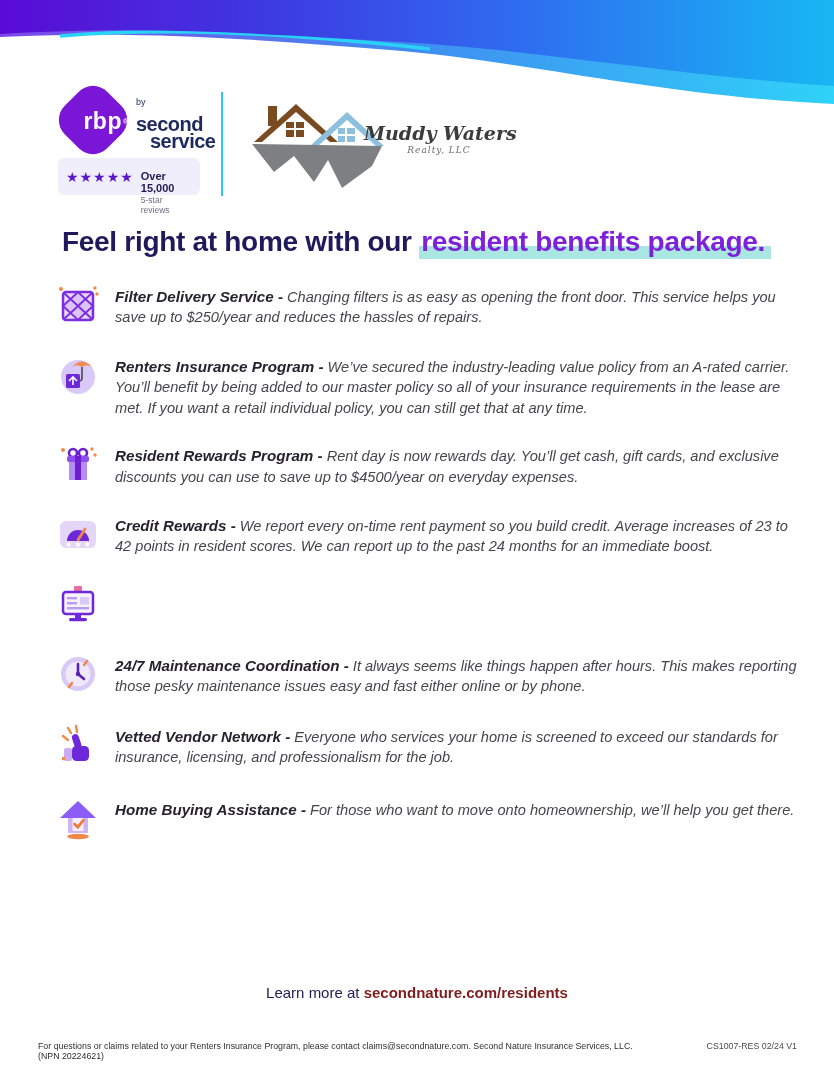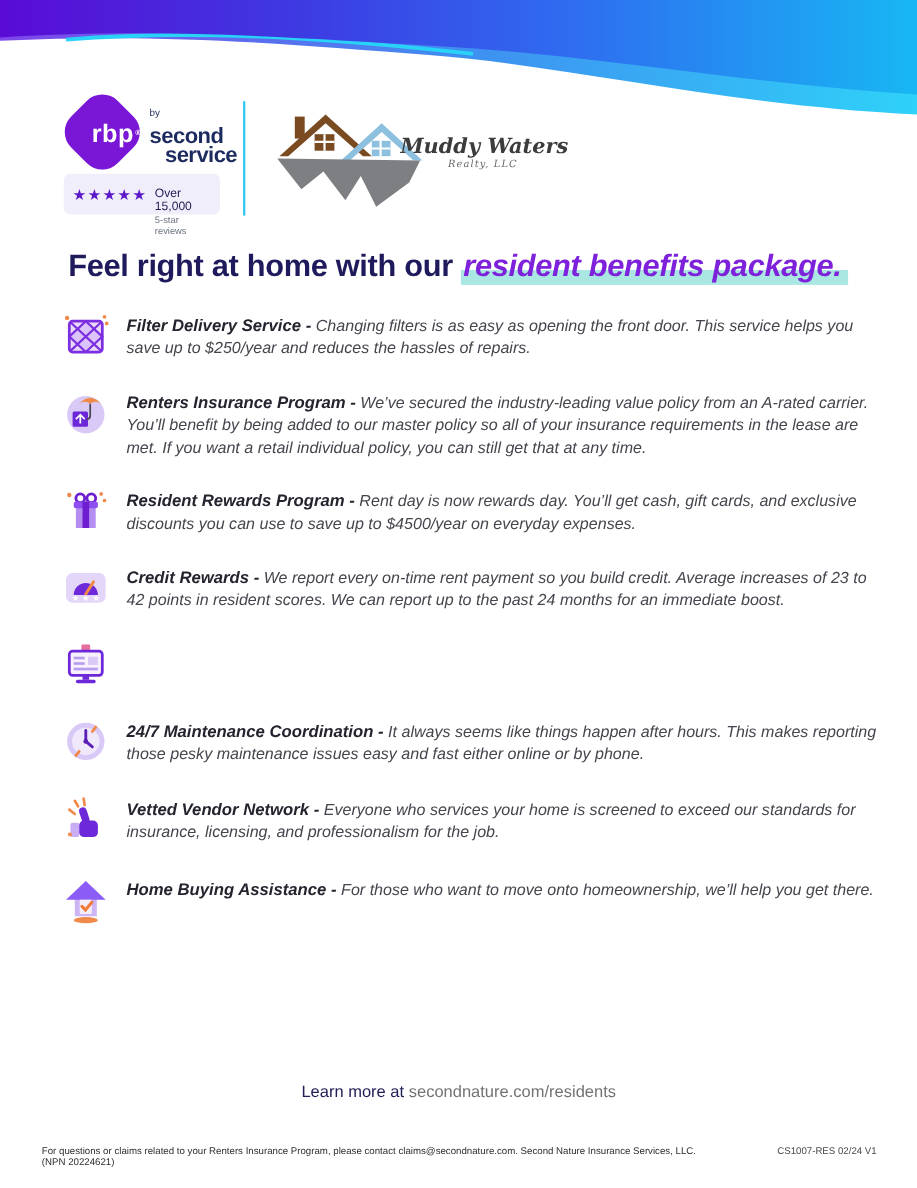--- a/index.html
+++ b/index.html
@@ -23,53 +23,53 @@
   .rbp-text sup { font-size:7px; margin-left:1px; }
   .sn-wrap { position:absolute; left:78px; top:12px; color:#1c2a5e; line-height:1; }
   .sn-by { font-size:9px; font-weight:normal; vertical-align:top; margin-right:2px; }
   .sn-name { display:inline-block; font-weight:bold; font-size:20px; letter-spacing:-0.5px; }
   .sn-name .l2 { display:block; margin-top:-3px; margin-left:14px; }
 
   .reviews-badge { position:absolute; left:58px; top:158px; width:142px; height:37px;
     background:#f0eefb; border-radius:6px; display:flex; align-items:center;
     padding:0 8px; gap:7px; }
   .stars { color:#5a18c9; font-size:14px; letter-spacing:1px; white-space:nowrap; }
-  .reviews-text .r1 { font-size:11px; font-weight:normal; color:#201b52;margin-top:32px; }
+  .reviews-text .r1 { font-size:11px; font-weight:bold; color:#201b52;margin-top:32px; }
   .reviews-text .r2 { font-size:8.5px; color:#6b7280; margin-top:1px; }
 
   .divider { position:absolute; left:221px; top:92px; width:2px; height:104px; background:#29c8f3; }
 
   .partner-logo { position:absolute; left:244px; top:94px; width:240px; height:104px; }
   .partner-script { position:absolute; left:120px; top:28px; width:120px; text-align:center;
     font-family:"DejaVu Serif", serif; font-style:italic; font-weight:bold;
     font-size:19px; color:#3c3c3c; white-space:nowrap; }
   .partner-sub { display:block; font-size:9px; font-weight:normal; color:#6b6b6b;
     letter-spacing:1px; margin-top:1px; margin-left:30px; }
 
   
   .headline { position:absolute; left:62px; top:226px; width:740px;
     font-size:28px; font-weight:600; color:#1e1a5c; letter-spacing:-0.3px; }
   .headline .hl { color:#7d22da; font-weight:800;
     background:linear-gradient(180deg, rgba(0,0,0,0) 60%, #abe7e2 60%);
-    padding:0 6px 2px 2px;font-style:italic; }
+    padding:0 6px 2px 2px; }
 
   
   .benefits { position:absolute; left:56px; top:283px; width:742px; }
   .benefit { display:flex; gap:15px; align-items:flex-start; }
   .benefit .b-icon { flex:none; width:44px; height:44px; }
   .benefit p { font-size:14.6px; line-height:1.4; color:#45454e; padding-top:3px;font-style:italic; }
   .benefit .bt { font-weight:bold; color:#26232e; font-size:15.2px; }
   .b1{margin-bottom:25px} .b2{margin-bottom:24px} .b3{margin-bottom:25px}
   .b4{margin-bottom:27px} .b5{margin-bottom:24px} .b6{margin-bottom:26px}
   .b7{margin-bottom:29px} .b8{margin-bottom:0}
 
   
   .learn-more { position:absolute; left:0; top:984px; width:834px; text-align:center;
     font-size:15px; color:#232058; }
-  .learn-more .lnk { color:#737373; font-weight:normal; cursor:pointer; }
+  .learn-more .lnk { color:#7f1d1d; font-weight:bold; cursor:pointer; }
   .disclaimer { position:absolute; left:38px; top:1041px; width:600px;
     font-size:8.8px; color:#2e2e2e; }
   .doc-code { position:absolute; right:37px; top:1041px; font-size:8.8px; color:#4a4a4a; }
 </style>
 </head>
 <body>
 
 <div class="page">
 
   <svg class="wave" viewBox="0 0 834 112" xmlns="http://www.w3.org/2000/svg">

